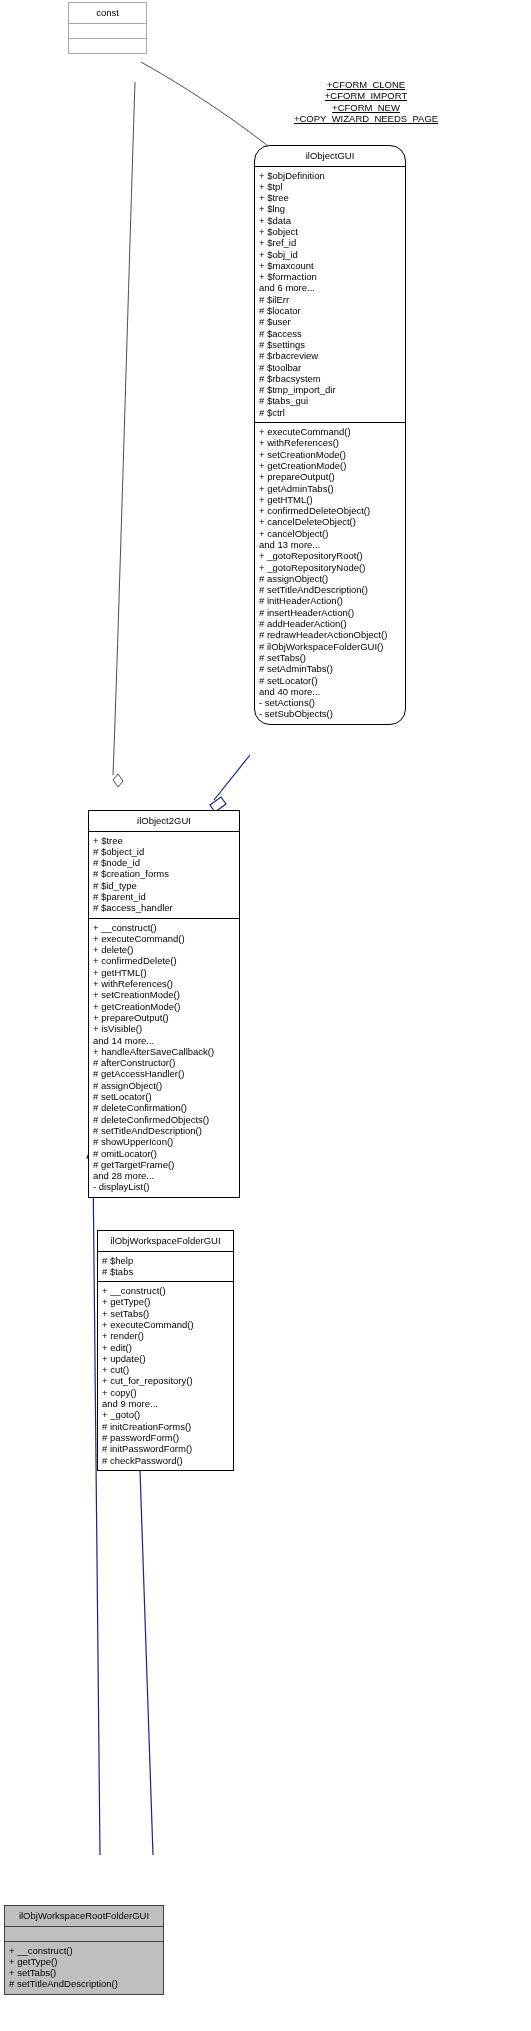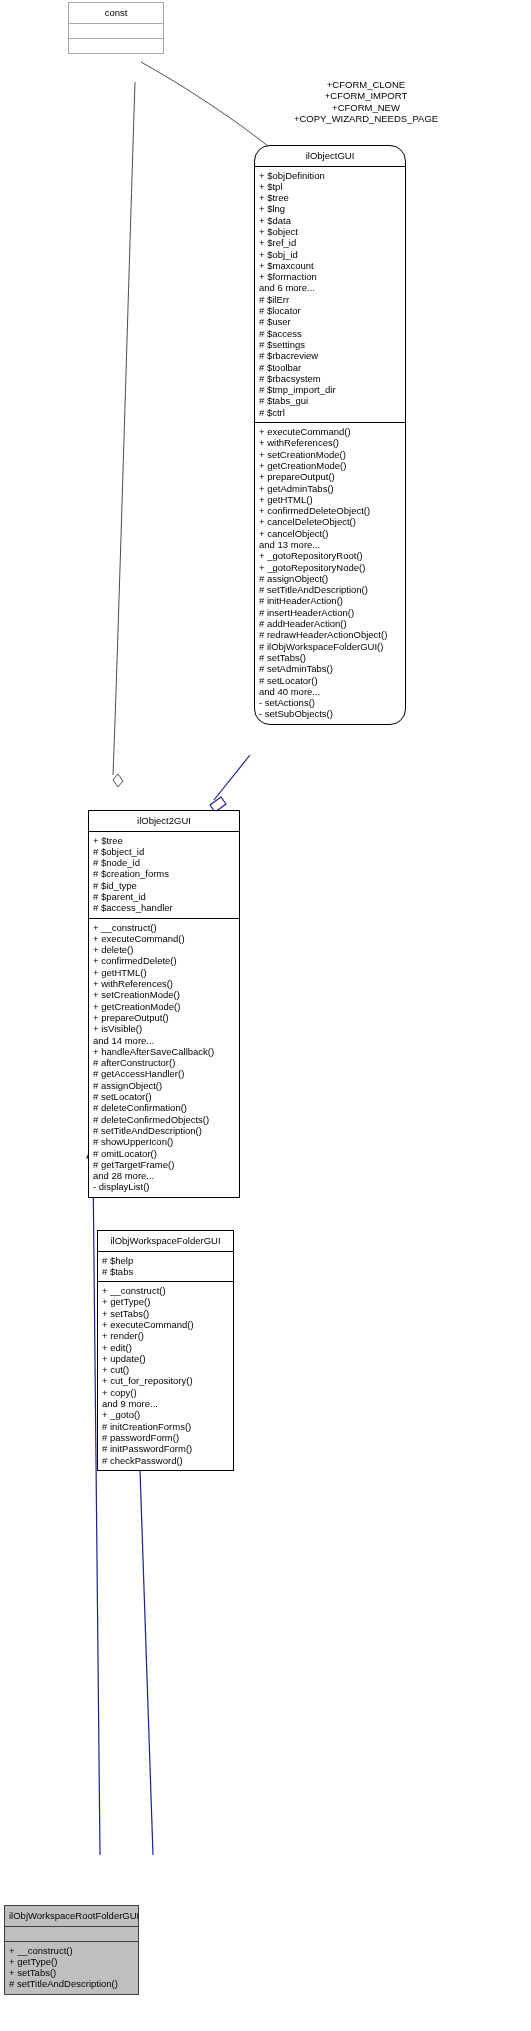--- a/index.html
+++ b/index.html
@@ -73,20 +73,21 @@
     font-size: 9.5px;
     line-height: 11.3px;
   }
   .edge-label {
     position: absolute;
     font-size: 9.5px;
     line-height: 11.3px;
     color: #000000;
     text-align: center;
     white-space: pre-line;
+    text-decoration: underline;
   }
 </style>
 </head>
 <body>
 
 <div id="canvas">
 
   <svg class="edges" viewBox="0 0 531 2031">
 
     <g>
@@ -115,21 +116,21 @@
       <path d="M 100,1855 L 93,1165" fill="none" stroke="#1f1f8f" stroke-width="1.2"></path>
       <polygon points="93,1143 87,1158 99,1158" fill="#ffffff" stroke="#1f1f8f" stroke-width="1.2"></polygon>
     </g>
 
     <g>
       <path d="M 153,1855 L 140,1470" fill="none" stroke="#1f1f8f" stroke-width="1.2"></path>
       <polygon points="138,1453 130,1468 144,1470" fill="#ffffff" stroke="#1f1f8f" stroke-width="1.2"></polygon>
     </g>
   </svg>
 
-  <div class="uml-box thin" style="left:68px; top:2px; width:96px;">
+  <div class="uml-box thin" style="left:68px; top:2px; width:79px;">
     <div class="uml-title">const</div>
     <div class="uml-sep"></div>
     <div class="uml-section empty"></div>
     <div class="uml-sep"></div>
     <div class="uml-section empty"></div>
   </div>
 
   <div class="edge-label" style="left:216px; top:79px; width:300px;">+CFORM_CLONE
 +CFORM_IMPORT
 +CFORM_NEW
@@ -256,21 +257,21 @@
         <div class="uml-row">+ copy()</div>
         <div class="uml-row">and 9 more...</div>
         <div class="uml-row">+ _goto()</div>
         <div class="uml-row"># initCreationForms()</div>
         <div class="uml-row"># passwordForm()</div>
         <div class="uml-row"># initPasswordForm()</div>
         <div class="uml-row"># checkPassword()</div>
       </div>
   </div>
 
-  <div class="uml-box filled" style="left:4px; top:1905px; width:135px;">
+  <div class="uml-box filled" style="left:4px; top:1905px; width:160px;">
     <div class="uml-title">ilObjWorkspaceRootFolderGUI</div>
     <div class="uml-sep"></div>
     <div class="uml-section empty"></div>
     <div class="uml-sep"></div>
     <div class="uml-section">
         <div class="uml-row">+ __construct()</div>
         <div class="uml-row">+ getType()</div>
         <div class="uml-row">+ setTabs()</div>
         <div class="uml-row"># setTitleAndDescription()</div>
       </div>

